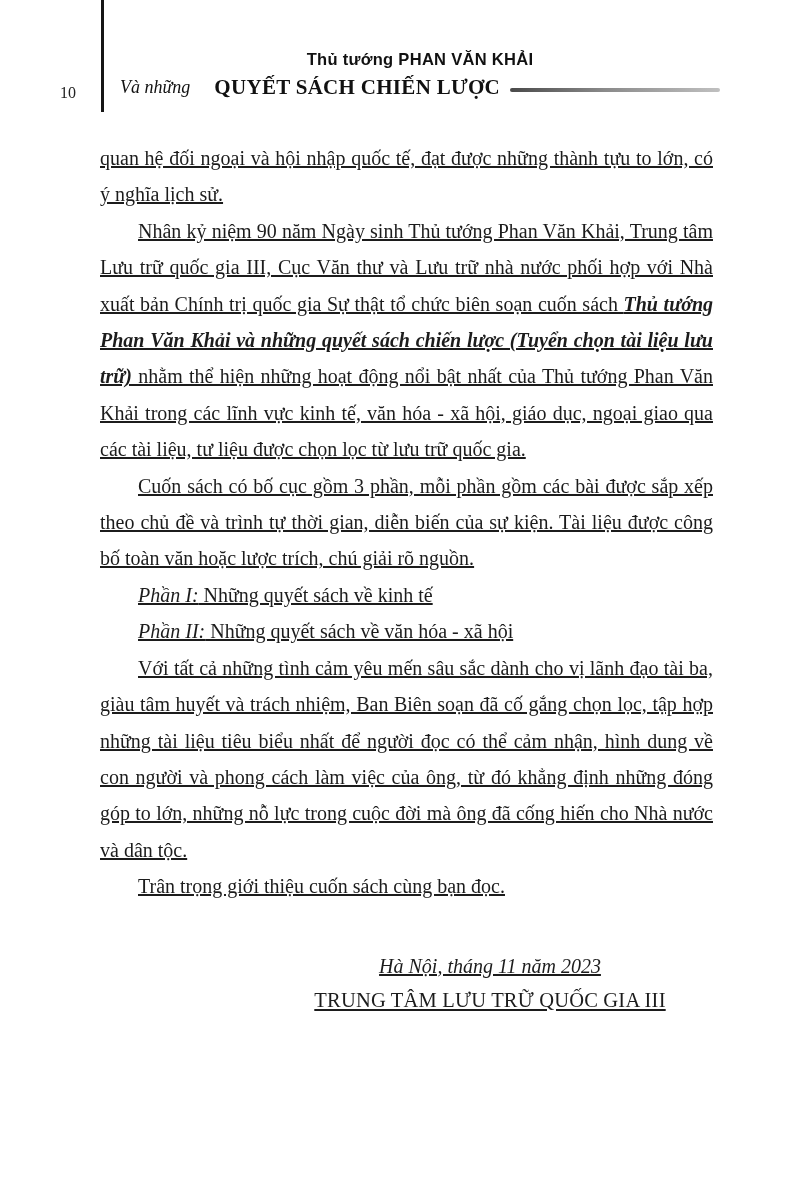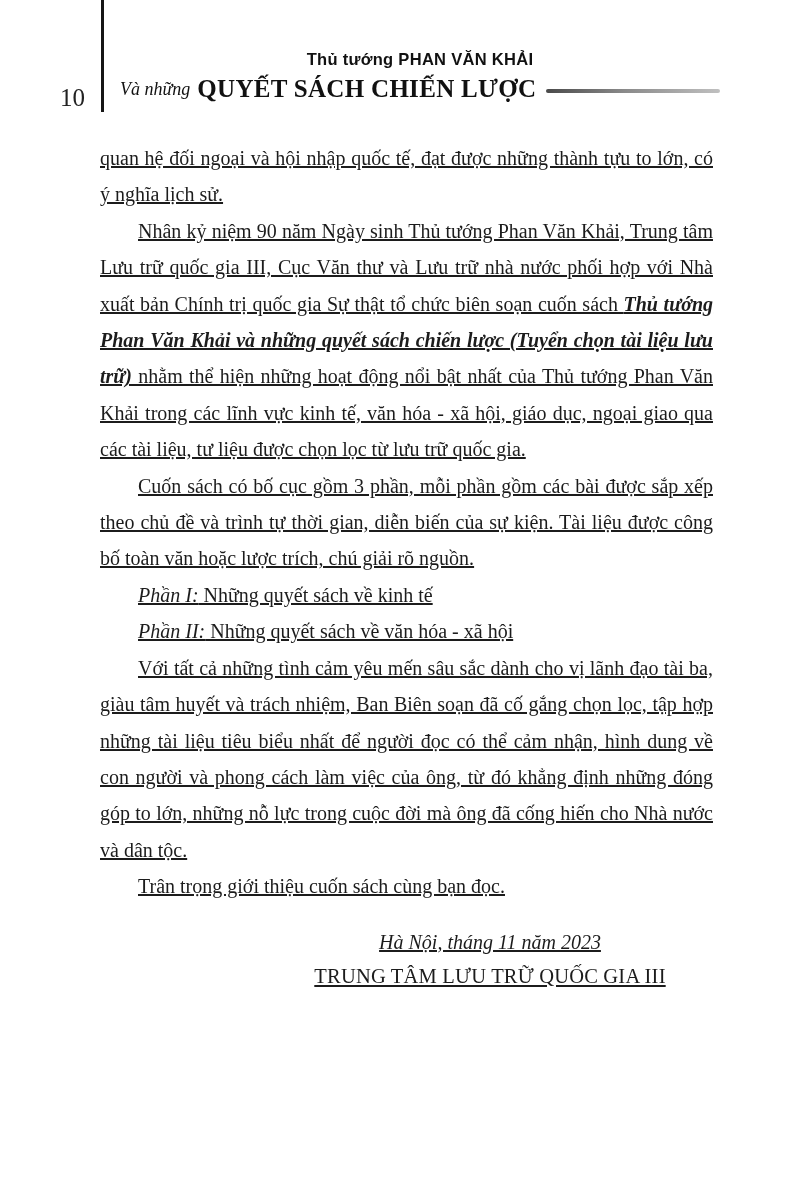--- a/index.html
+++ b/index.html
@@ -22,21 +22,21 @@
     left: 101px;
     top: 0;
     width: 3px;
     height: 112px;
     background: #161616;
   }
   .page-number {
     position: absolute;
     left: 60px;
     top: 84px;
-    font-size: 25px;
+    font-size: 16px;
     color: #222;
   }
   .running-head {
     position: absolute;
     left: 120px;
     top: 50px;
     width: 600px;
   }
   .running-head-line1 {
     font-family: "Liberation Sans", sans-serif;
@@ -53,22 +53,22 @@
     white-space: nowrap;
   }
   .running-head-prefix {
     font-style: italic;
     font-size: 18px;
     color: #111;
     text-align: center;
   }
   .running-head-main {
     font-weight: bold;
-    font-size: 25px;
-    margin-left: 7px;
+    font-size: 21px;
+    margin-left: 24px;
     letter-spacing: 0.3px;
     color: #111;
   }
   .running-head-flourish {
     flex: 1;
     height: 4px;
     margin-left: 10px;
     margin-top: 4px;
     border-radius: 2px;
     background: linear-gradient(to right, #4a4a4a 0%, #8a8a8a 45%, #c0c0c0 100%);
@@ -98,21 +98,21 @@
   }
   .part-line {
     text-align: center;
   }
   .part-label {
     font-style: italic;
   }
 
   
   .signature {
-    margin-top: 20px;
+    margin-top: 44px;
     margin-left: 170px;
     width: 440px;
     text-align: center;
   }
   .signature-place-date {
     font-style: italic;
     font-size: 20px;
     line-height: 34px;
     color: #1c1c1c;
   }

